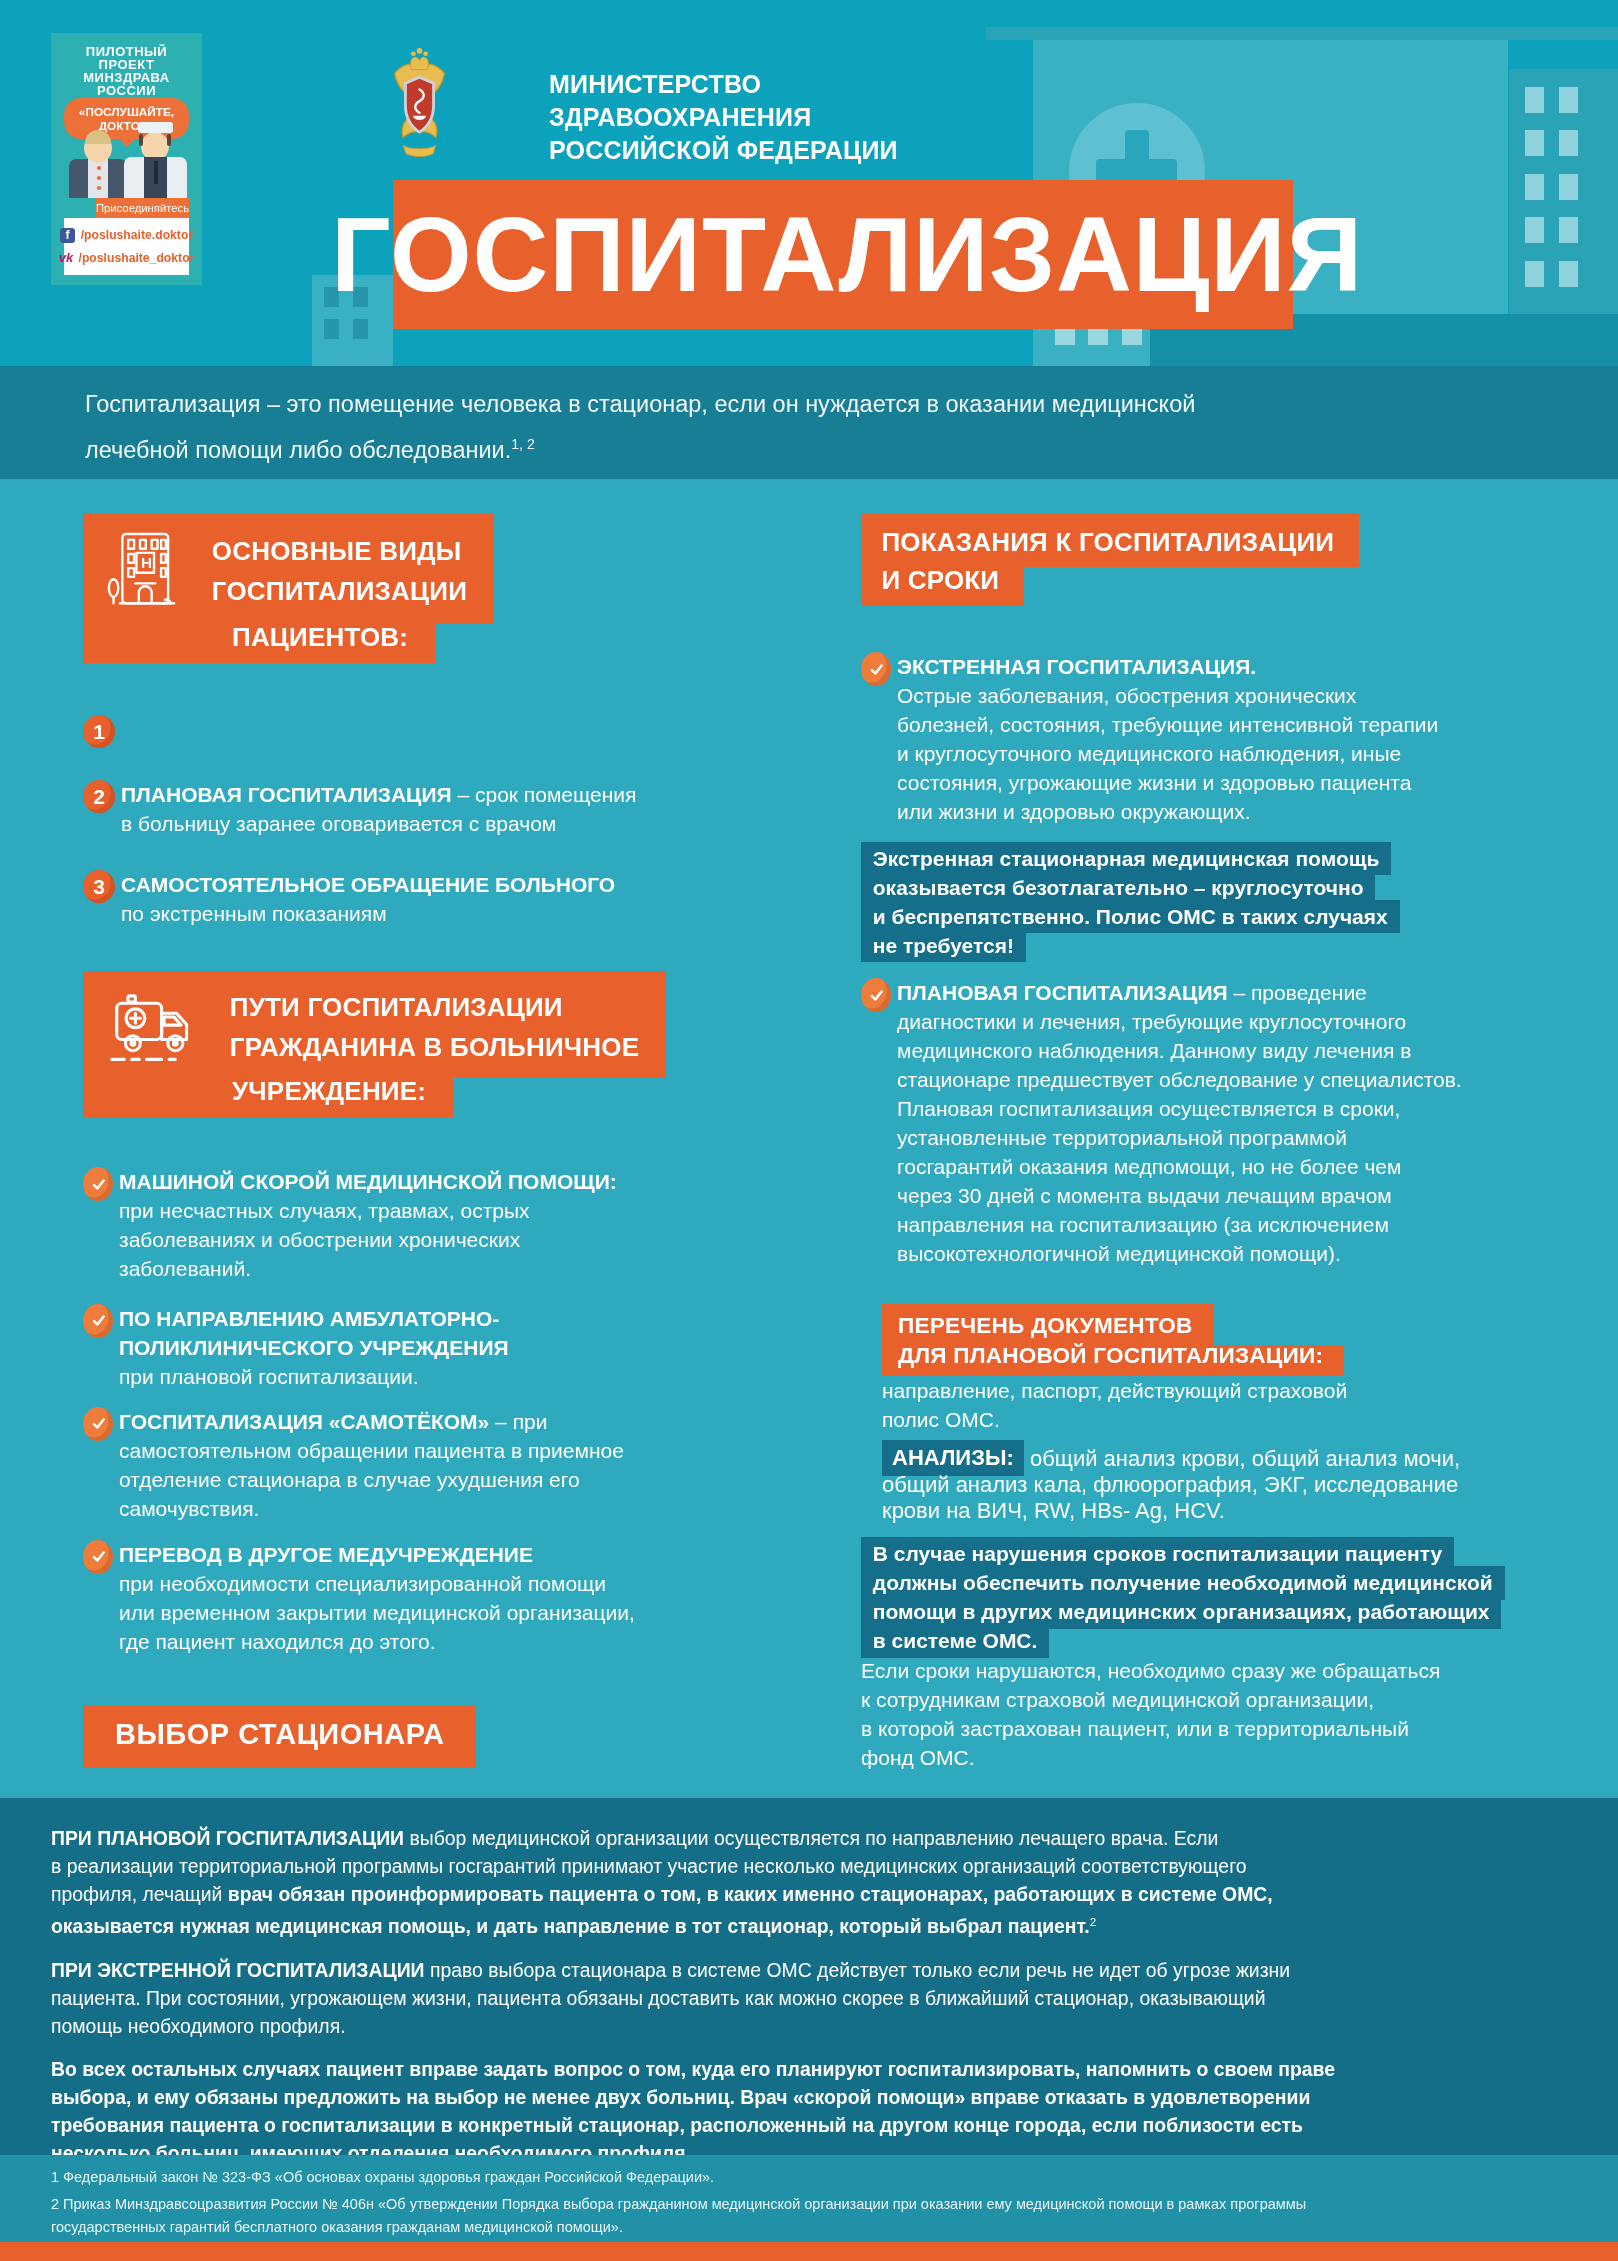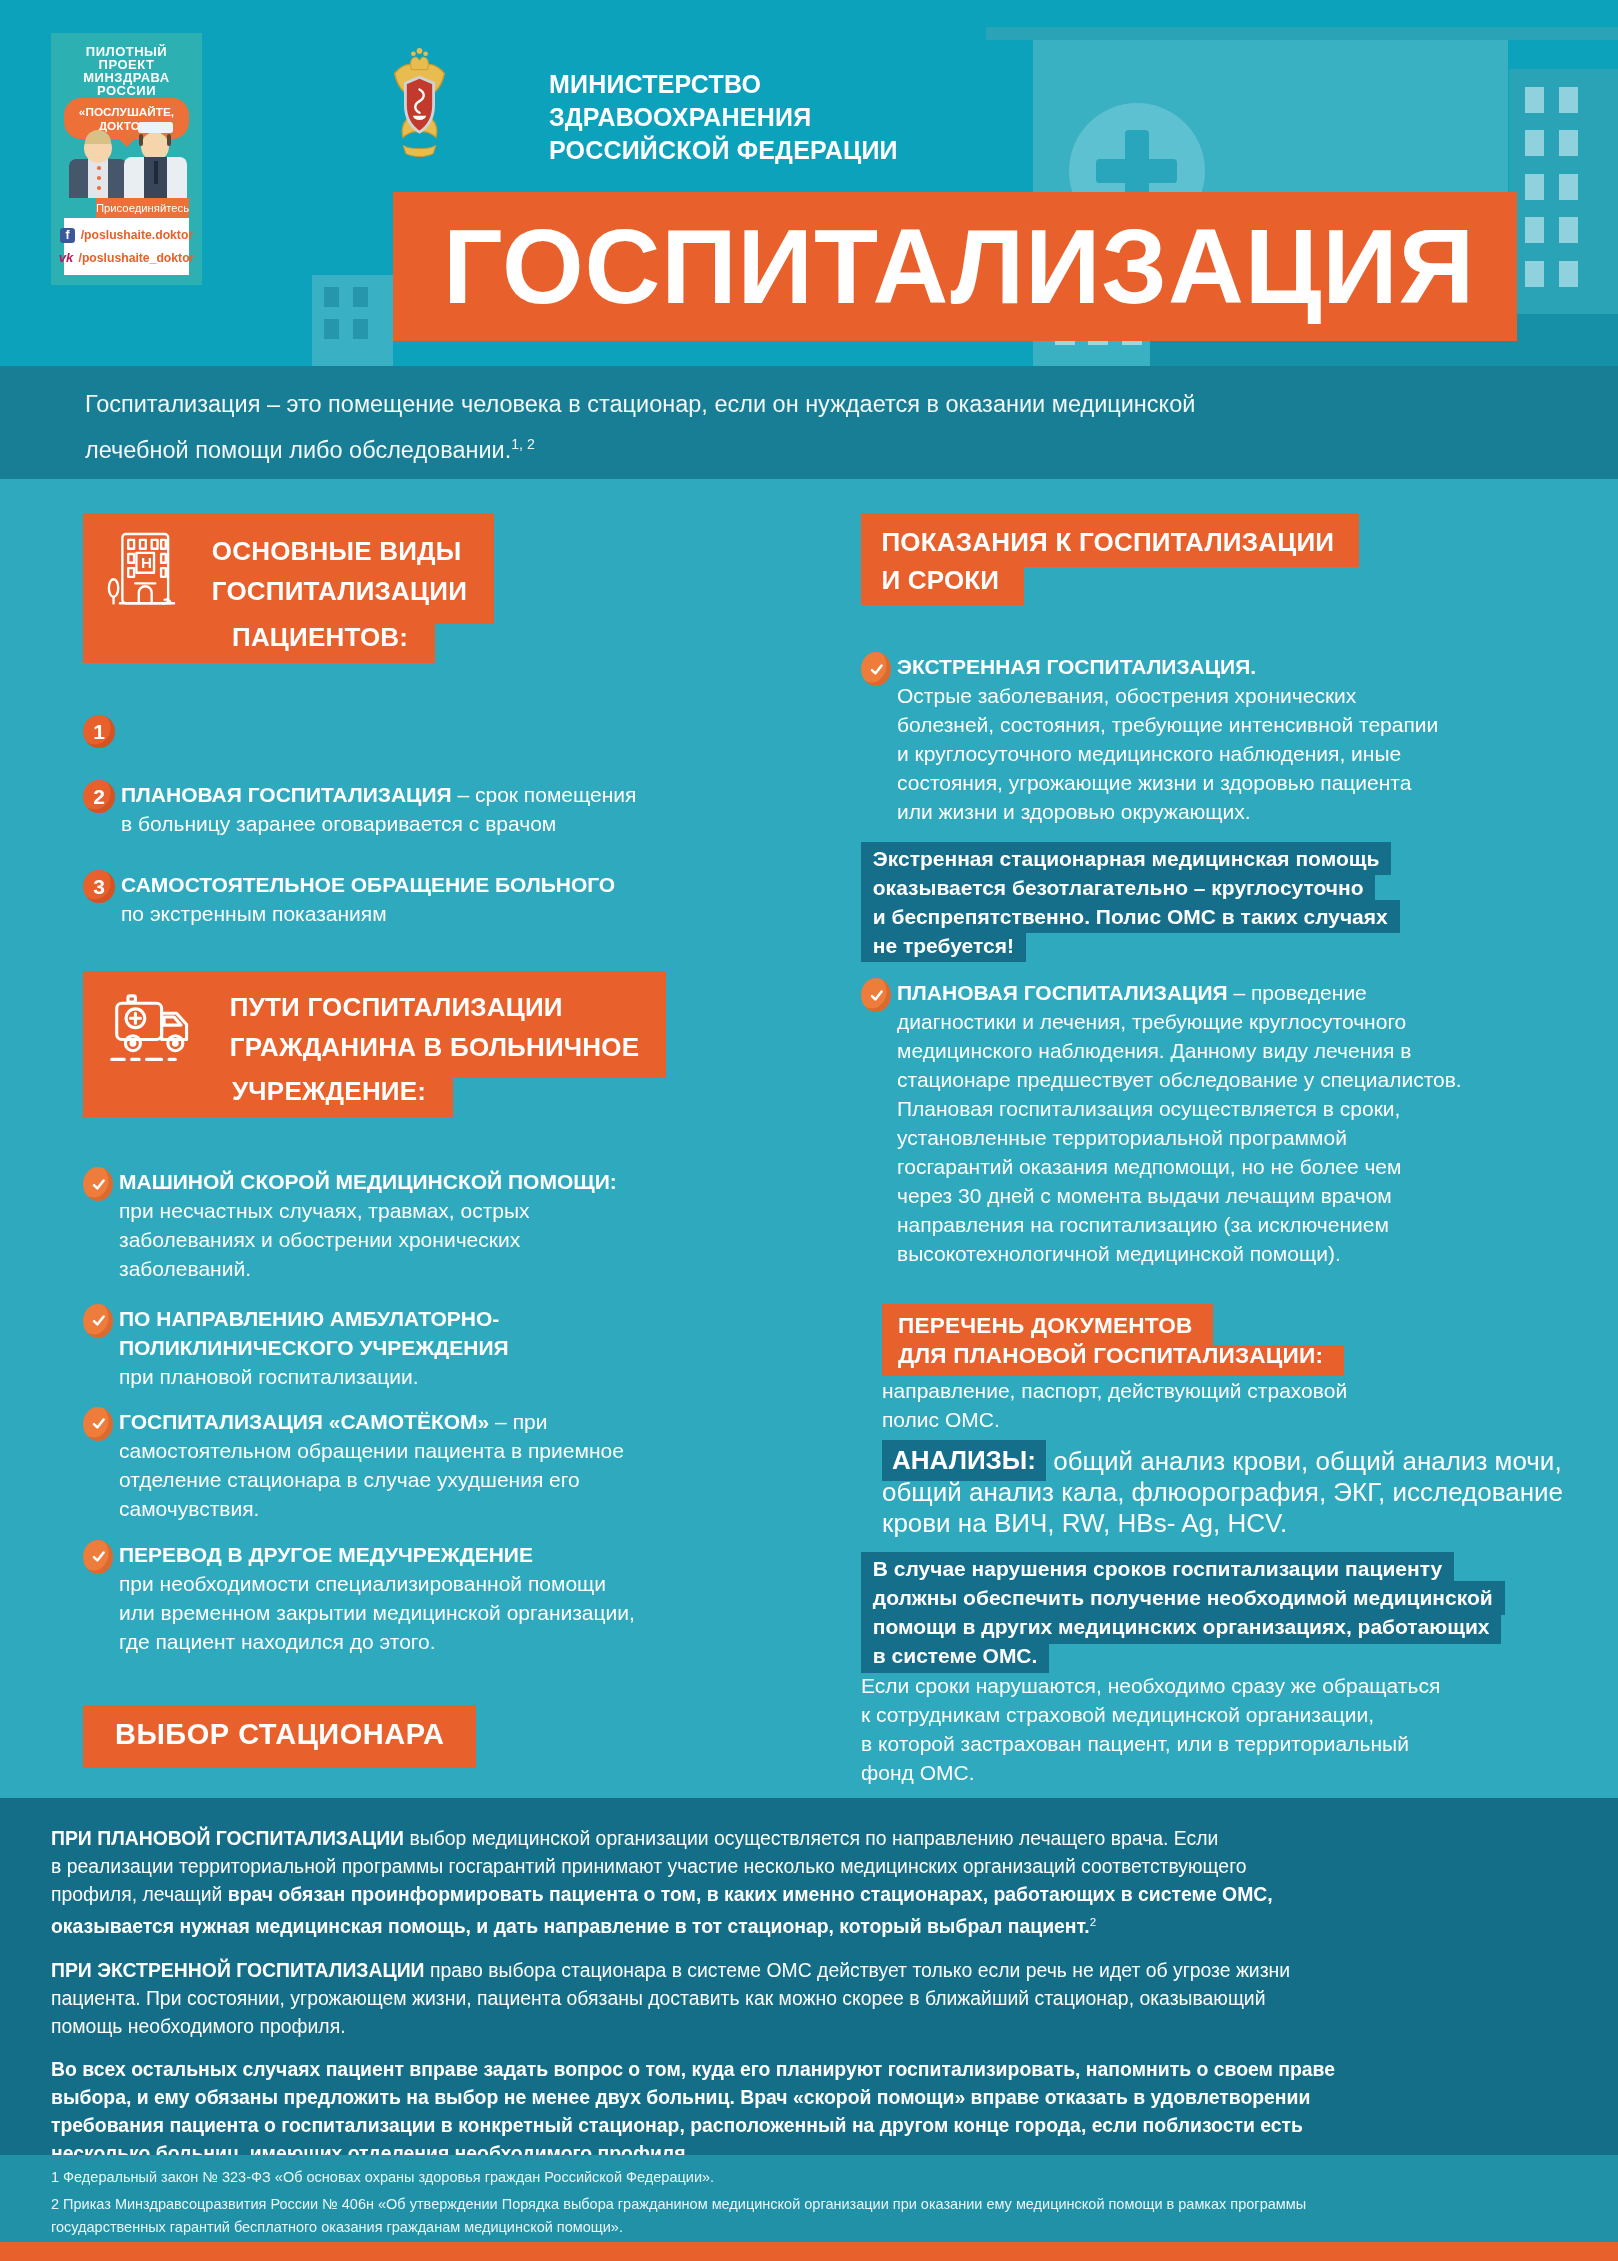--- a/index.html
+++ b/index.html
@@ -53,21 +53,21 @@
   .handles { position:absolute; left:12.7px; right:12.7px; top:185px; bottom:10px; background:#fff; color:#E8612C; font-weight:bold; font-size:12.2px; display:flex; flex-direction:column; justify-content:center; align-items:center; gap:7.2px; }
   .hrow { display:flex; align-items:center; gap:5.4px; }
   .fbic { width:15.4px; height:15.4px; background:#3B5998; color:#fff; border-radius:3.2px; font-size:12.2px; display:flex; align-items:center; justify-content:center; font-style:normal; }
   .vkic { color:#be185d; font-size:13px; font-weight:bold; font-style:italic; }
 
   
   .emblem { position:absolute; left:389px; top:44px; }
   .ministry { position:absolute; left:549px; top:68px; font-size:25px; font-weight:bold; line-height:33px; letter-spacing:0.2px; }
 
   
-  .banner { position:absolute; left:393px; top:192px; width:1124px; height:149px; background:#E8612C; display:flex; align-items:center; justify-content:center; font-size:105px; font-weight:bold; letter-spacing:0.9px;padding-left:8px; }
+  .banner { position:absolute; left:393px; top:180px; width:900px; height:149px; background:#E8612C; display:flex; align-items:center; justify-content:center; font-size:105px; font-weight:bold; letter-spacing:0.9px;padding-left:8px; }
 
   
   .intro { height:113px; background:#177E95; padding:18px 54px 0 85px; font-size:23.5px; line-height:40px; color:#F2F9FA; }
   sup { font-size:60%; }
 
   
   .main { height:1319px; display:flex; gap:57px; padding:34px 43px 0 83px; background:#2FA9BE; }
   .col-l { width:721px; flex:none; }
   .col-r { flex:1; min-width:0; }
 
@@ -79,21 +79,21 @@
   .sec-h.noicon .lines { line-height:38px; }
   .sec-h.noicon .box2 { padding:0 25px 11.8px 20.4px; }
 
   .item { display:flex; gap:6px; }
   .itext { font-size:21px; line-height:29px; }
   .numb { flex:none; width:32px; height:33px; border-radius:50%; background:#E8612C; font-size:21px; font-weight:bold; display:flex; align-items:center; justify-content:center; box-shadow:inset -4.5px -3.6px 0 rgba(150,45,8,.25); }
   .chk { flex:none; width:30px; height:34px; border-radius:50%; background:#EE7C3B; display:flex; align-items:center; justify-content:center; box-shadow:inset -4.5px -3.6px 0 rgba(150,45,8,.22); }
 
   .note { font-size:21px; font-weight:bold; line-height:29px; width:fit-content; max-width:100%; margin:0; }
   .hl { background:#156E8A; padding:5.4px 11.8px; -webkit-box-decoration-break:clone; box-decoration-break:clone; }
-  .tests-p { font-size:26px; line-height:31px; margin:0; }
+  .tests-p { font-size:22px; line-height:26px; margin:0; }
   .tests-label { background:#156E8A; padding:5.4px 10px; font-weight:bold; -webkit-box-decoration-break:clone; box-decoration-break:clone; }
 
   .choice { margin-top:49px; width:fit-content; background:#E8612C; font-size:29px; font-weight:bold; padding:13.6px 32px 16.3px; position:relative; z-index:3; letter-spacing:0.5px; }
 
   .mt-it1{margin-top:52px}.mt-it{margin-top:32px}.mt-h2{margin-top:43px}
   .mt-A{margin-top:50px}.mt-B{margin-top:20.4px}.mt-C{margin-top:16px}.mt-D{margin-top:17px}
   .mt-r1{margin-top:47px}.mt-n1{margin-top:18px}.mt-r2{margin-top:18px}.mt-per{margin-top:36px}
   .mt-docs{margin-top:18px}.mt-an{margin-top:11.3px}.mt-n2{margin-top:16px}.mt-tail{margin-top:18px}
   .docs-p { font-size:21px; line-height:29px; margin:0; padding-left:21px; }
   .tests-wrap { padding-left:21px; }

